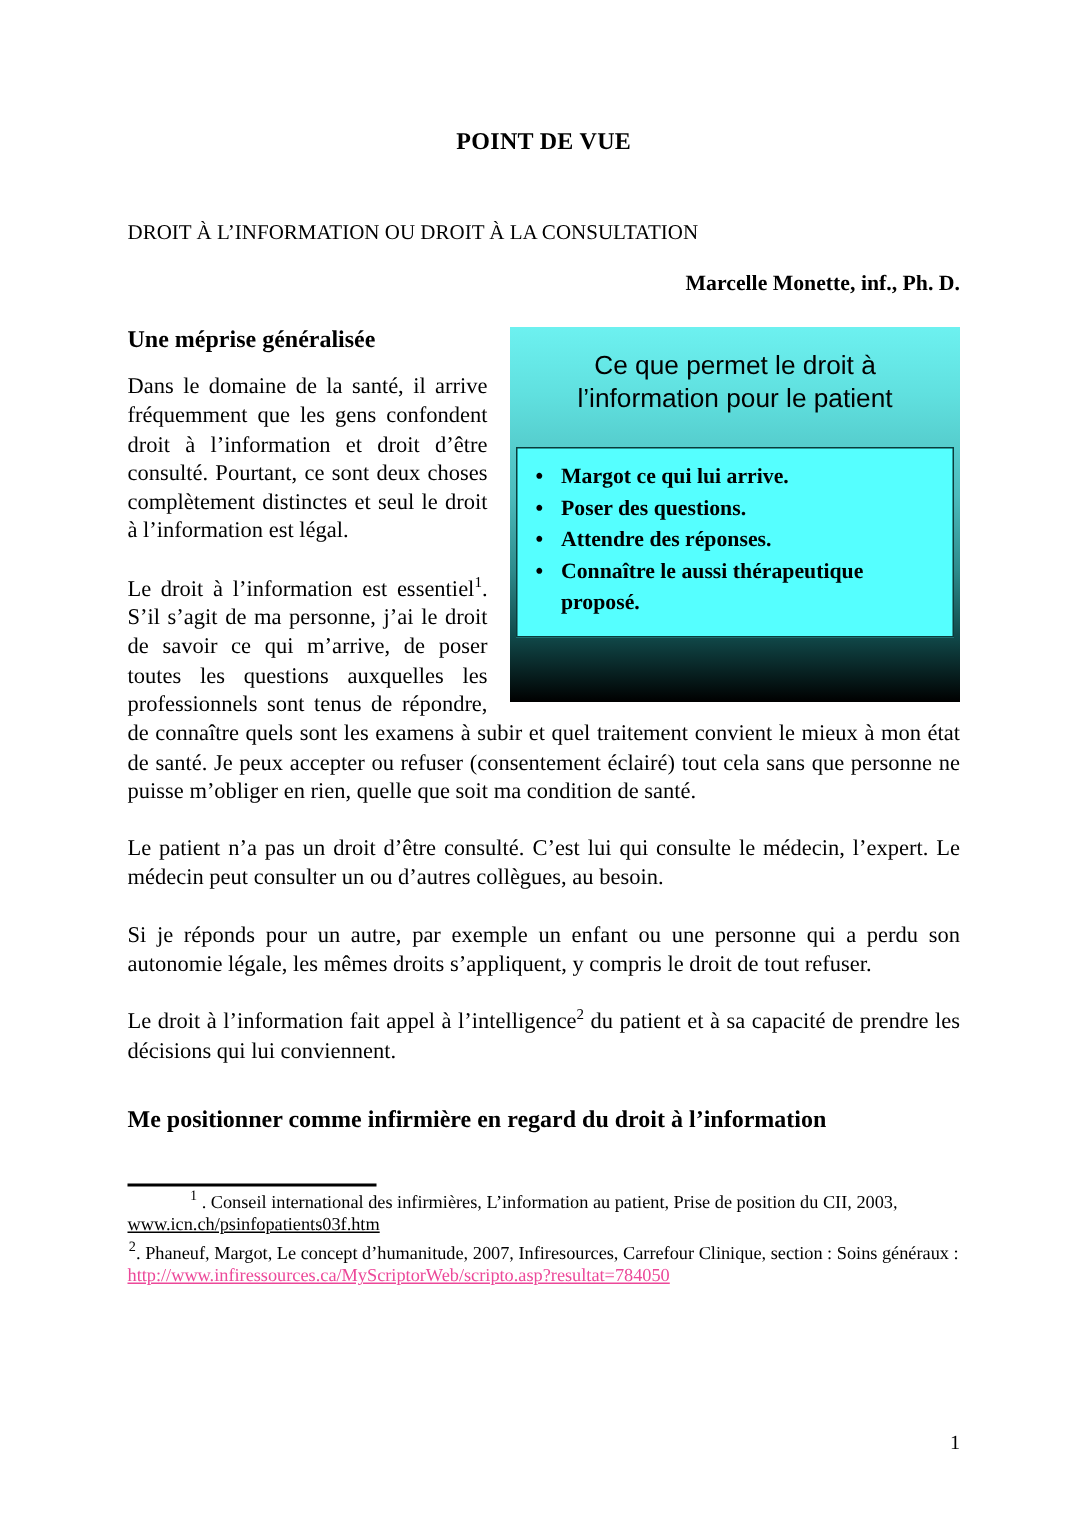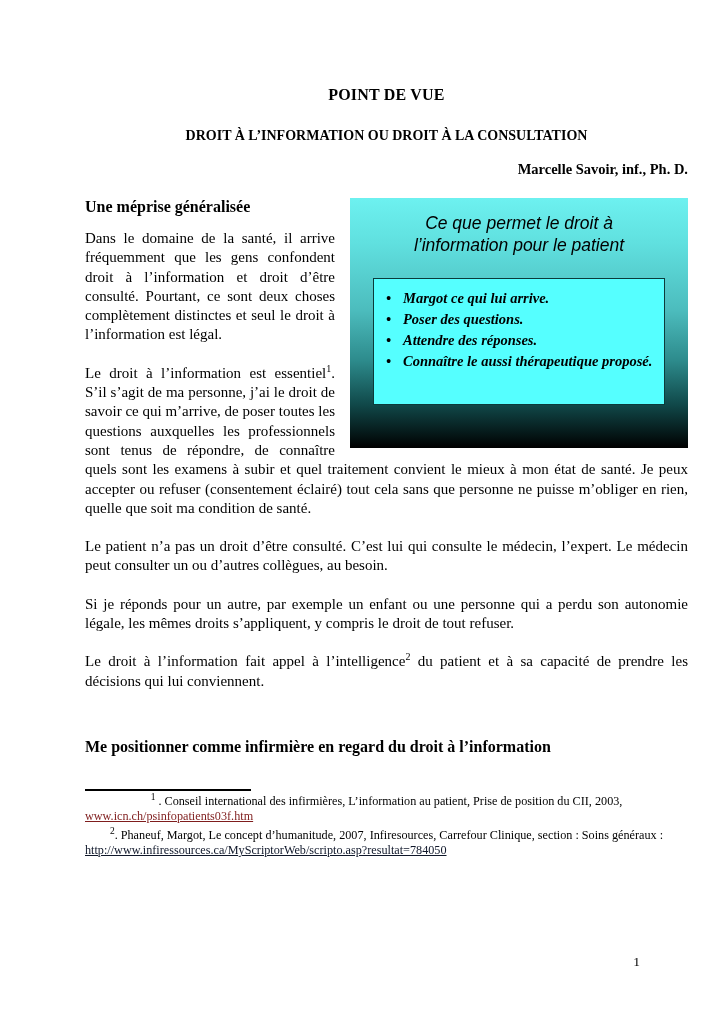--- a/index.html
+++ b/index.html
@@ -6,55 +6,55 @@
   html,body { width:724px; height:1024px; }
   body {
     background:#ffffff;
     font-family:"Liberation Serif", serif;
     color:#000000;
     position:relative;
     overflow:hidden;
   }
   .page {
     position:absolute; inset:0;
-    padding:86px 36px 0 85px;
+    padding:86px 84px 0 85px;
   }
   .doc-title {
     text-align:center; font-weight:bold; font-size:16px; letter-spacing:0.2px;
   }
   .doc-subtitle {
-    text-align:center; font-weight:bold; font-size:14px; margin-top:24px;
+    font-weight:normal; font-size:14px; margin-top:44px;
   }
   .doc-author {
     text-align:right; font-weight:bold; font-size:14.5px; margin-top:17px;
   }
   .section1 { margin-top:20px; }
   .section1::after { content:""; display:block; clear:both; }
 
   .slide {
-    float:right; width:338px; height:250px;
-    margin-left:15px; margin-bottom:6px;font-style:italic;
+    float:right; width:300px; height:250px;
+    margin-left:15px; margin-bottom:6px;
   }
   .slide-title {
     font-family:"Liberation Sans", sans-serif;
     font-size:17.5px; line-height:22px; text-align:center;
     max-width:262px; margin:14px auto 0; color:#000;
   }
   .slide-box {
     width:292px; height:127px; margin:22px auto 0;
     border:1px solid #0b3b3b;
     padding:9px 8px 0 12px;
   }
   .sb-item {
     display:flex; font-size:14.5px; font-weight:bold; line-height:21px;
   }
   .sb-glyph { flex:0 0 17px; width:17px; }
 
   h2 { font-size:16px; font-weight:bold; }
-  .h2b { margin-top:47px; }
+  .h2b { margin-top:27px; }
   p  { font-size:15px; line-height:19.3px; text-align:justify; margin-top:19px; }
   p.first { margin-top:13px; }
   sup.ref { font-size:10px; vertical-align:super; line-height:0; }
 
   .fn-sep {
     margin-top:33px; width:166px; border-top:2px solid #000;
   }
   .footnote { font-size:12.2px; line-height:15.5px; margin-top:3px;text-align:center; }
   .footnote sup { font-size:9.5px; vertical-align:super; line-height:0; }
   .fn-link { display:block; text-decoration:underline; cursor:pointer; width:max-content; }
@@ -63,21 +63,21 @@
     position:absolute; right:84px; bottom:54px; font-size:13.5px;
   }
 </style>
 </head>
 <body>
 
 <div class="page">
 
   <div class="doc-title">POINT DE VUE</div>
   <div class="doc-subtitle">DROIT À L’INFORMATION OU DROIT À LA CONSULTATION</div>
-  <div class="doc-author">Marcelle Savoir, inf., Ph. D.</div>
+  <div class="doc-author">Marcelle Monette, inf., Ph. D.</div>
 
   <div class="section1">
 
     <div class="slide" style="background: linear-gradient(rgb(109, 241, 240) 0%, rgb(96, 224, 223) 18%, rgb(76, 188, 189) 45%, rgb(45, 139, 140) 65%, rgb(17, 75, 76) 82%, rgb(0, 0, 0) 100%);">
       <div class="slide-title">Ce que permet le droit à l’information pour le patient</div>
       <div class="slide-box" style="background: rgb(85, 255, 255); border-color: rgb(11, 59, 59);">
         <div class="sb-item">
           <span class="sb-glyph">•</span>
           <span>Margot ce qui lui arrive.</span>
         </div>
@@ -111,23 +111,23 @@
 
   </div>
 
   <h2 class="h2b">Me positionner comme infirmière en regard du droit à l’information</h2>
 
 
   <div class="fn-sep"></div>
 
   <div class="footnote">
     <sup>1</sup><span> . Conseil international des infirmières, L’information au patient, Prise de position du CII, 2003,</span>
-    <a class="fn-link" style="color: #7f1d1d;">www.icn.ch/psinfopatients03f.htm</a>
+    <a class="fn-link" style="color: #000000;">www.icn.ch/psinfopatients03f.htm</a>
   </div>
 
   <div class="footnote">
     <sup>2</sup><span>. Phaneuf, Margot, Le concept d’humanitude, 2007, Infiresources, Carrefour Clinique, section : Soins généraux :</span>
-    <a class="fn-link" style="color: #0f172a;">http://www.infiressources.ca/MyScriptorWeb/scripto.asp?resultat=784050</a>
+    <a class="fn-link" style="color: #ec4899;">http://www.infiressources.ca/MyScriptorWeb/scripto.asp?resultat=784050</a>
   </div>
 
   <div class="page-number">1</div>
 
 </div>
 
 </body></html>

